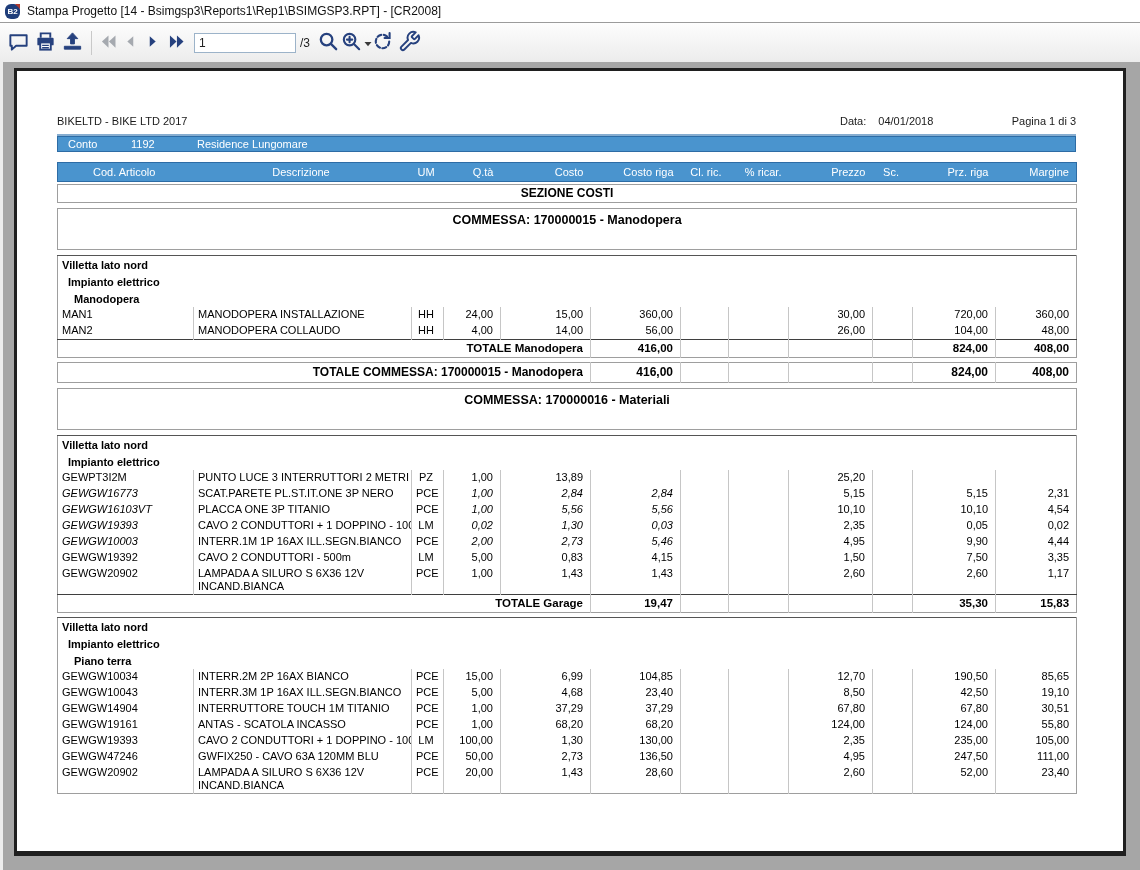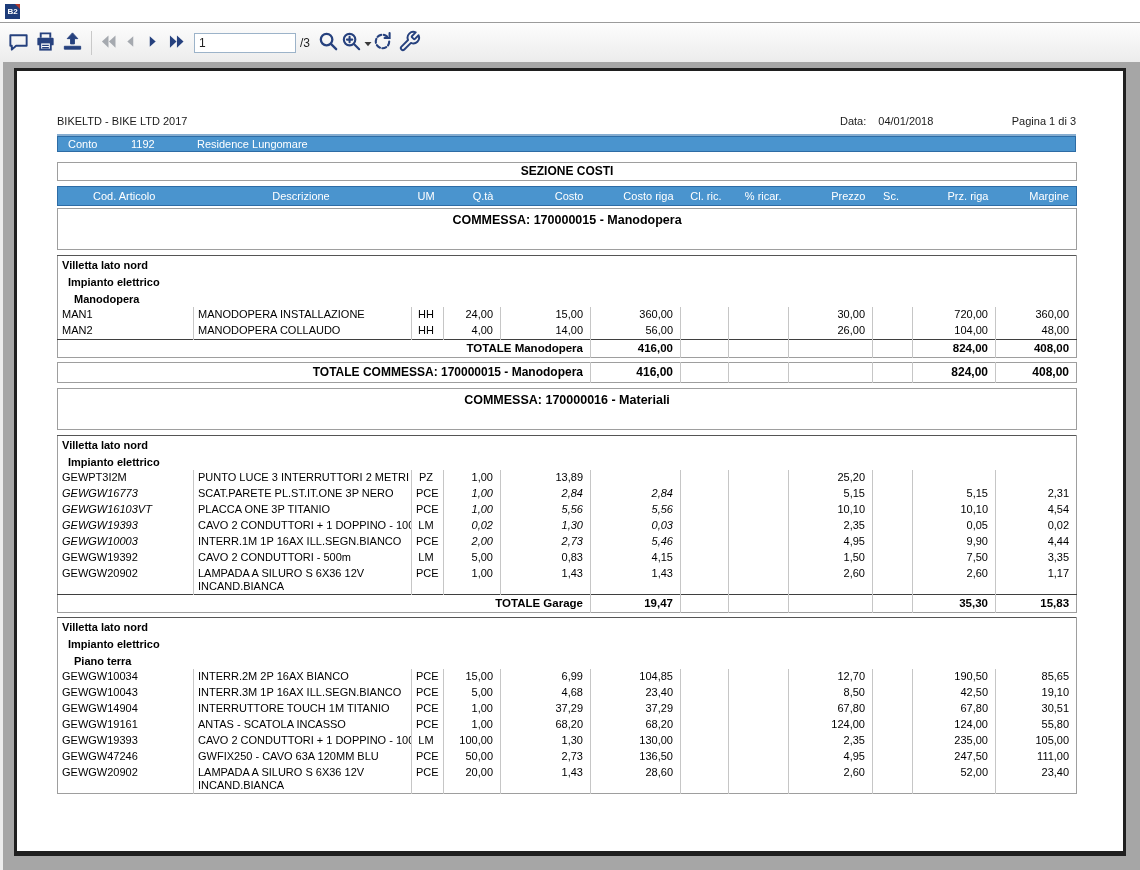--- a/index.html
+++ b/index.html
@@ -1,20 +1,20 @@
 <!DOCTYPE html>
 <html><head>
 <meta charset="utf-8">
 <style>
   html,body{margin:0;padding:0;background:#d9d9d9;font-family:"Liberation Sans",sans-serif;}
   .window{position:relative;width:1140px;height:870px;background:#fff;overflow:hidden;}
 
   
   .titlebar{height:22px;display:flex;align-items:center;padding-left:5px;background:#fff;border-bottom:1px solid #9b9b9b;}
-  .appicon{width:15px;height:15px;background:#1e3d7a;border-radius:0;position:relative;color:#fff;
+  .appicon{width:15px;height:15px;background:#1e3d7a;border-radius:6px;position:relative;color:#fff;
            font-size:8px;font-weight:bold;display:flex;align-items:center;justify-content:center;flex:none;}
   .appicon::after{content:"";position:absolute;top:0;right:0;width:0;height:0;
            border-left:5px solid transparent;border-top:5px solid #b03a2e;}
   .titletxt{font-size:12px;color:#111;margin-left:7px;white-space:nowrap;}
 
   
   .toolbar{height:39px;display:flex;align-items:center;background:linear-gradient(#fdfdfd,#ececec);
            border-bottom:1px solid #b0b0b0;padding-left:5px;}
   .tbtn{width:27px;height:28px;border:0;background:transparent;display:flex;align-items:center;justify-content:center;padding:0;cursor:pointer;}
   .tbtn.narrow{width:22px;}
@@ -66,20 +66,21 @@
   table.gtband tr.trow td{border-top:0;font-size:12px;padding-top:3px;padding-bottom:3px;}
   table.gtband{margin-bottom:5px;}
 </style>
 </head>
 <body>
 
 <div class="window">
 
   <div class="titlebar">
     <div class="appicon">B2</div>
+    <span class="titletxt">Stampa Progetto [14 - Bsimgsp3\Reports1\Rep1\BSIMGSP3.RPT] - [CR2008]</span>
   </div>
 
   <div class="toolbar">
     <button class="tbtn" title="">
       <span>
         <svg width="23" height="23" viewBox="0 0 24 24" fill="none" stroke="#26417e" stroke-width="2" stroke-linejoin="round">
           <path d="M3.5 5.5 h17 v11 h-11 l-4.5 4 v-4 h-1.5 z"></path>
         </svg></span>
     </button>
     <button class="tbtn">
@@ -176,41 +177,20 @@
         <div class="rule"></div>
 
 
         <div class="conto">
           <span class="clabel">Conto</span>
           <span class="cnum">1192</span>
           <span>Residence Lungomare</span>
         </div>
 
         <div id="report-body">
-            <table class="band sec costi">
-              <colgroup>
-                <col style="width: 136px;">
-                <col style="width: 218px;">
-                <col style="width: 32px;">
-                <col style="width: 57px;">
-                <col style="width: 90px;">
-                <col style="width: 90px;">
-                <col style="width: 48px;">
-                <col style="width: 60px;">
-                <col style="width: 84px;">
-                <col style="width: 40px;">
-                <col style="width: 83px;">
-                <col style="width: 81px;">
-              </colgroup>
-              <tbody>
-                <tr class="srow">
-                  <td class="sectxt" colspan="12">SEZIONE COSTI</td>
-                </tr>
-              </tbody>
-            </table>
             <table class="band blue">
               <colgroup>
                 <col style="width: 136px;">
                 <col style="width: 218px;">
                 <col style="width: 32px;">
                 <col style="width: 57px;">
                 <col style="width: 90px;">
                 <col style="width: 90px;">
                 <col style="width: 48px;">
                 <col style="width: 60px;">
@@ -229,20 +209,41 @@
                   <td class="hc al-right">Costo riga</td>
                   <td class="hc al-right">Cl. ric.</td>
                   <td class="hc al-right">% ricar.</td>
                   <td class="hc al-right">Prezzo</td>
                   <td class="hc al-center">Sc.</td>
                   <td class="hc al-right">Prz. riga</td>
                   <td class="hc al-right">Margine</td>
                 </tr>
               </tbody>
             </table>
+            <table class="band sec costi">
+              <colgroup>
+                <col style="width: 136px;">
+                <col style="width: 218px;">
+                <col style="width: 32px;">
+                <col style="width: 57px;">
+                <col style="width: 90px;">
+                <col style="width: 90px;">
+                <col style="width: 48px;">
+                <col style="width: 60px;">
+                <col style="width: 84px;">
+                <col style="width: 40px;">
+                <col style="width: 83px;">
+                <col style="width: 81px;">
+              </colgroup>
+              <tbody>
+                <tr class="srow">
+                  <td class="sectxt" colspan="12">SEZIONE COSTI</td>
+                </tr>
+              </tbody>
+            </table>
             <table class="band sec commessa">
               <colgroup>
                 <col style="width: 136px;">
                 <col style="width: 218px;">
                 <col style="width: 32px;">
                 <col style="width: 57px;">
                 <col style="width: 90px;">
                 <col style="width: 90px;">
                 <col style="width: 48px;">
                 <col style="width: 60px;">

